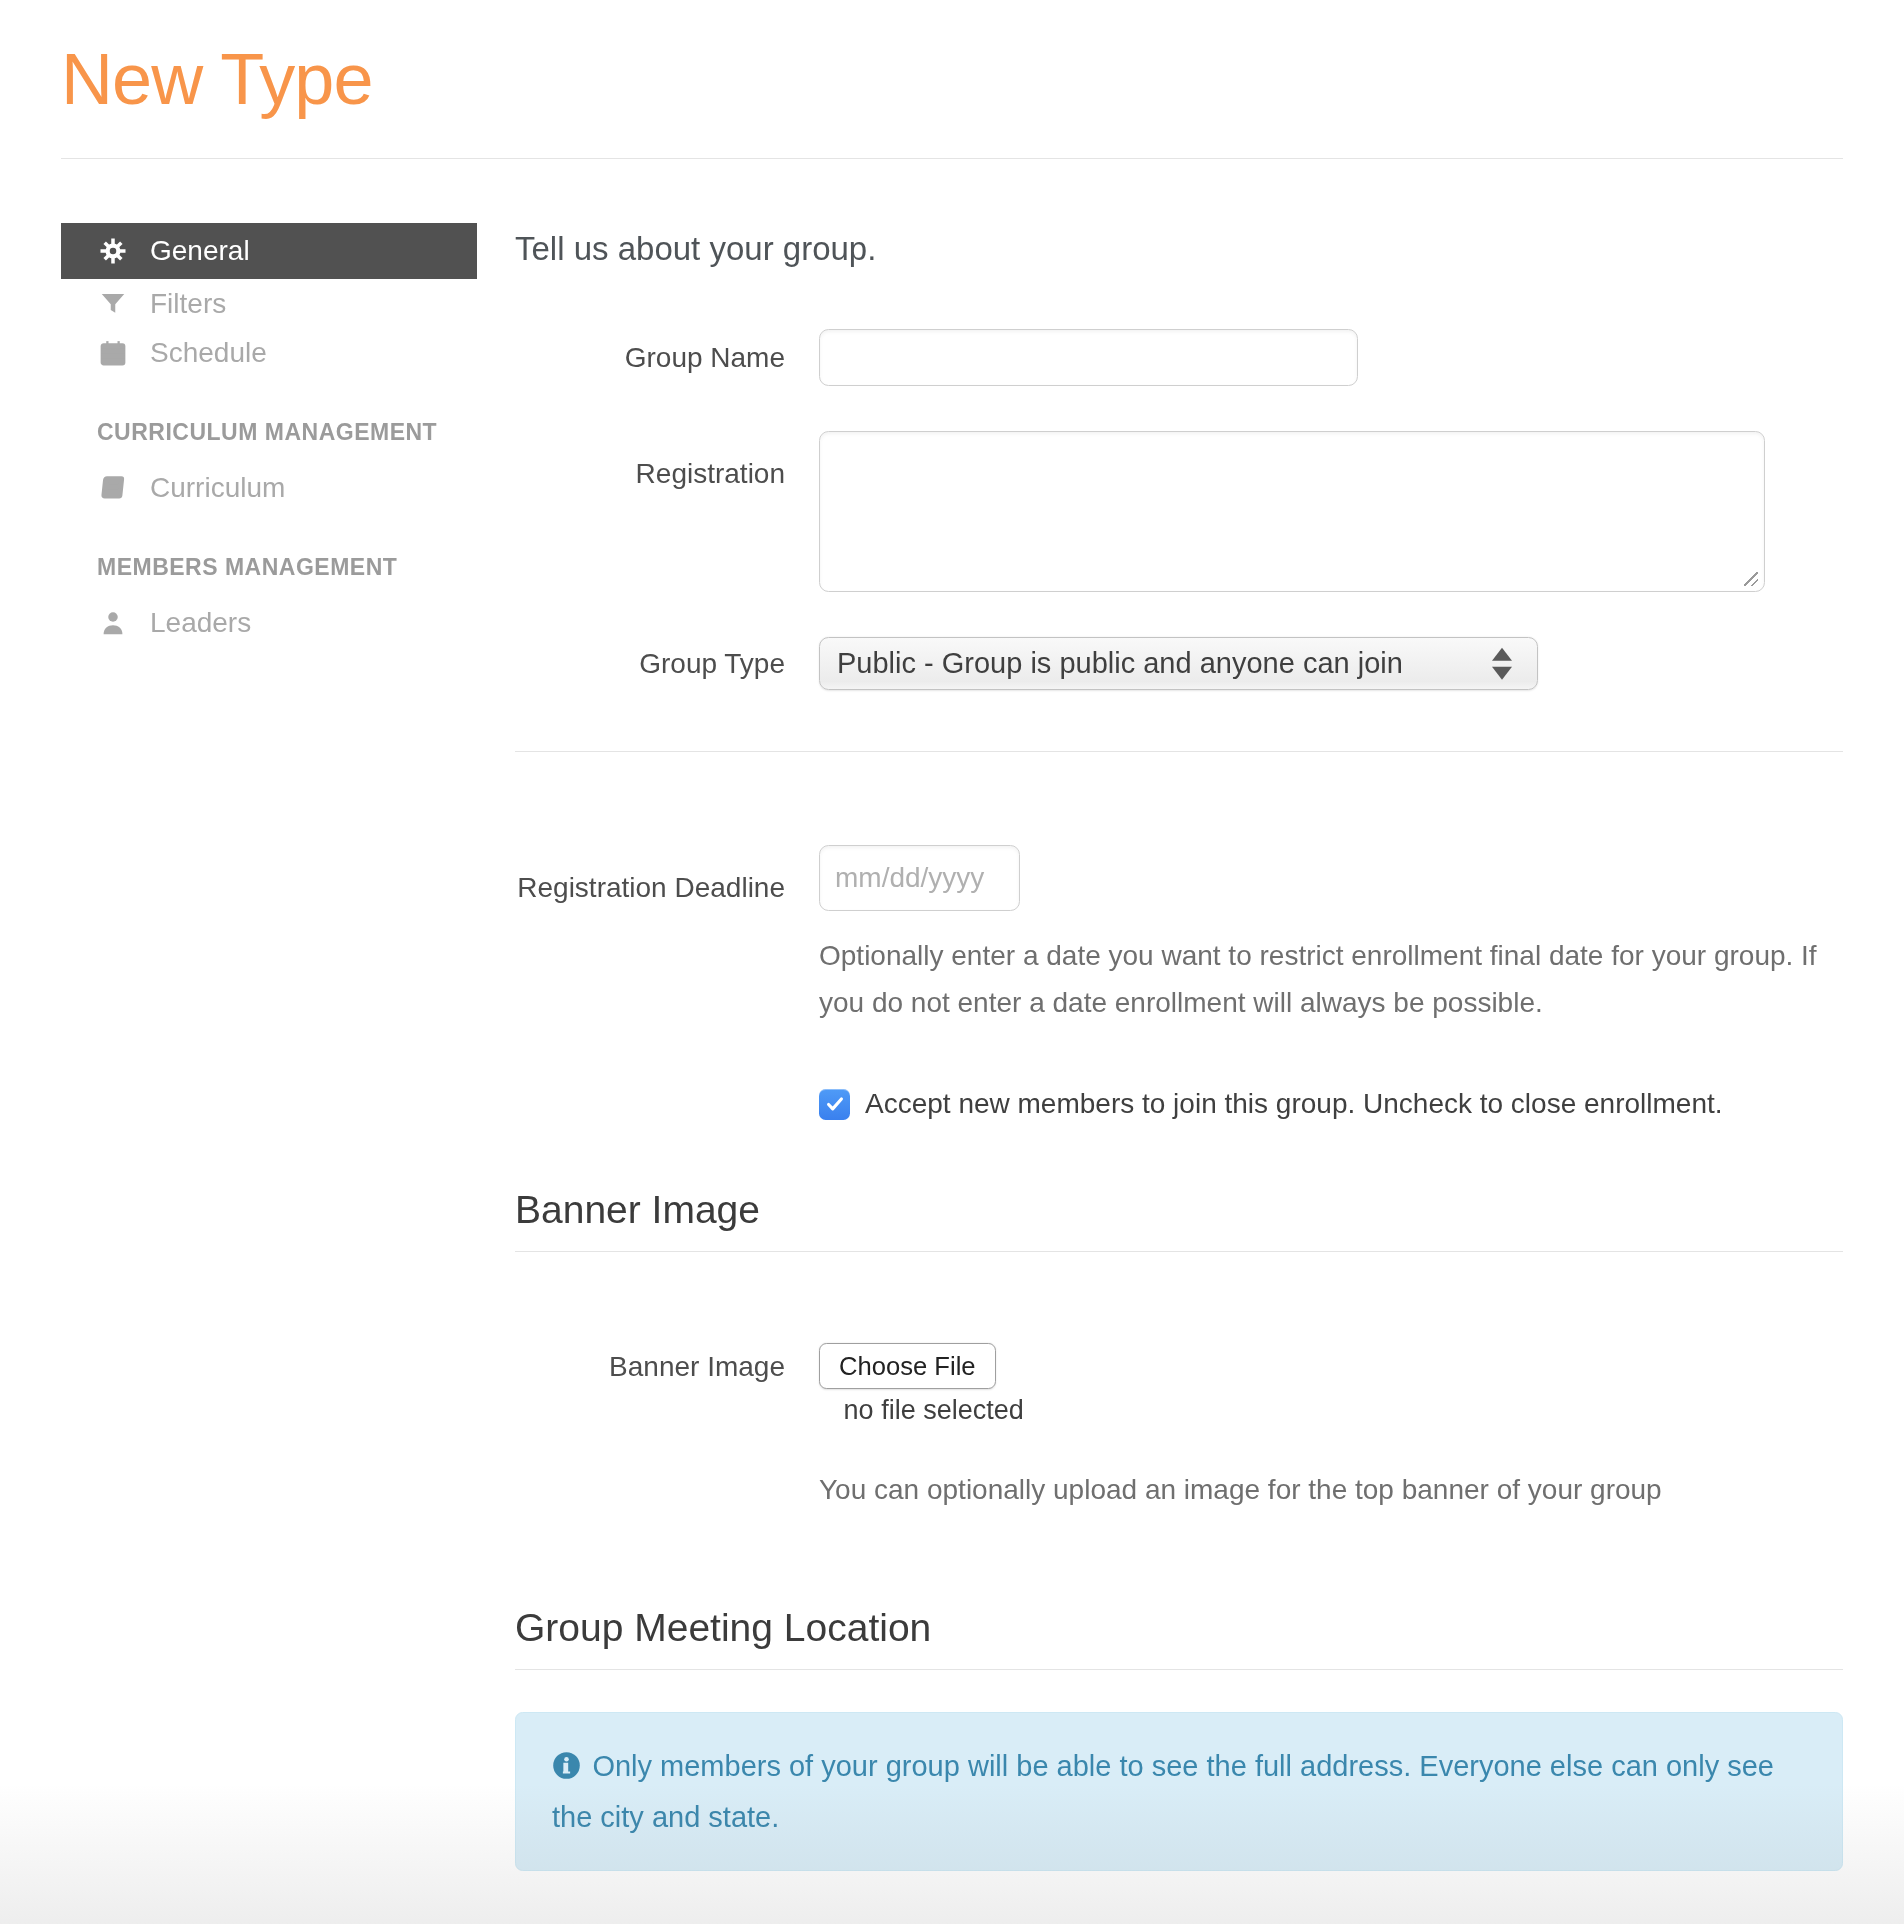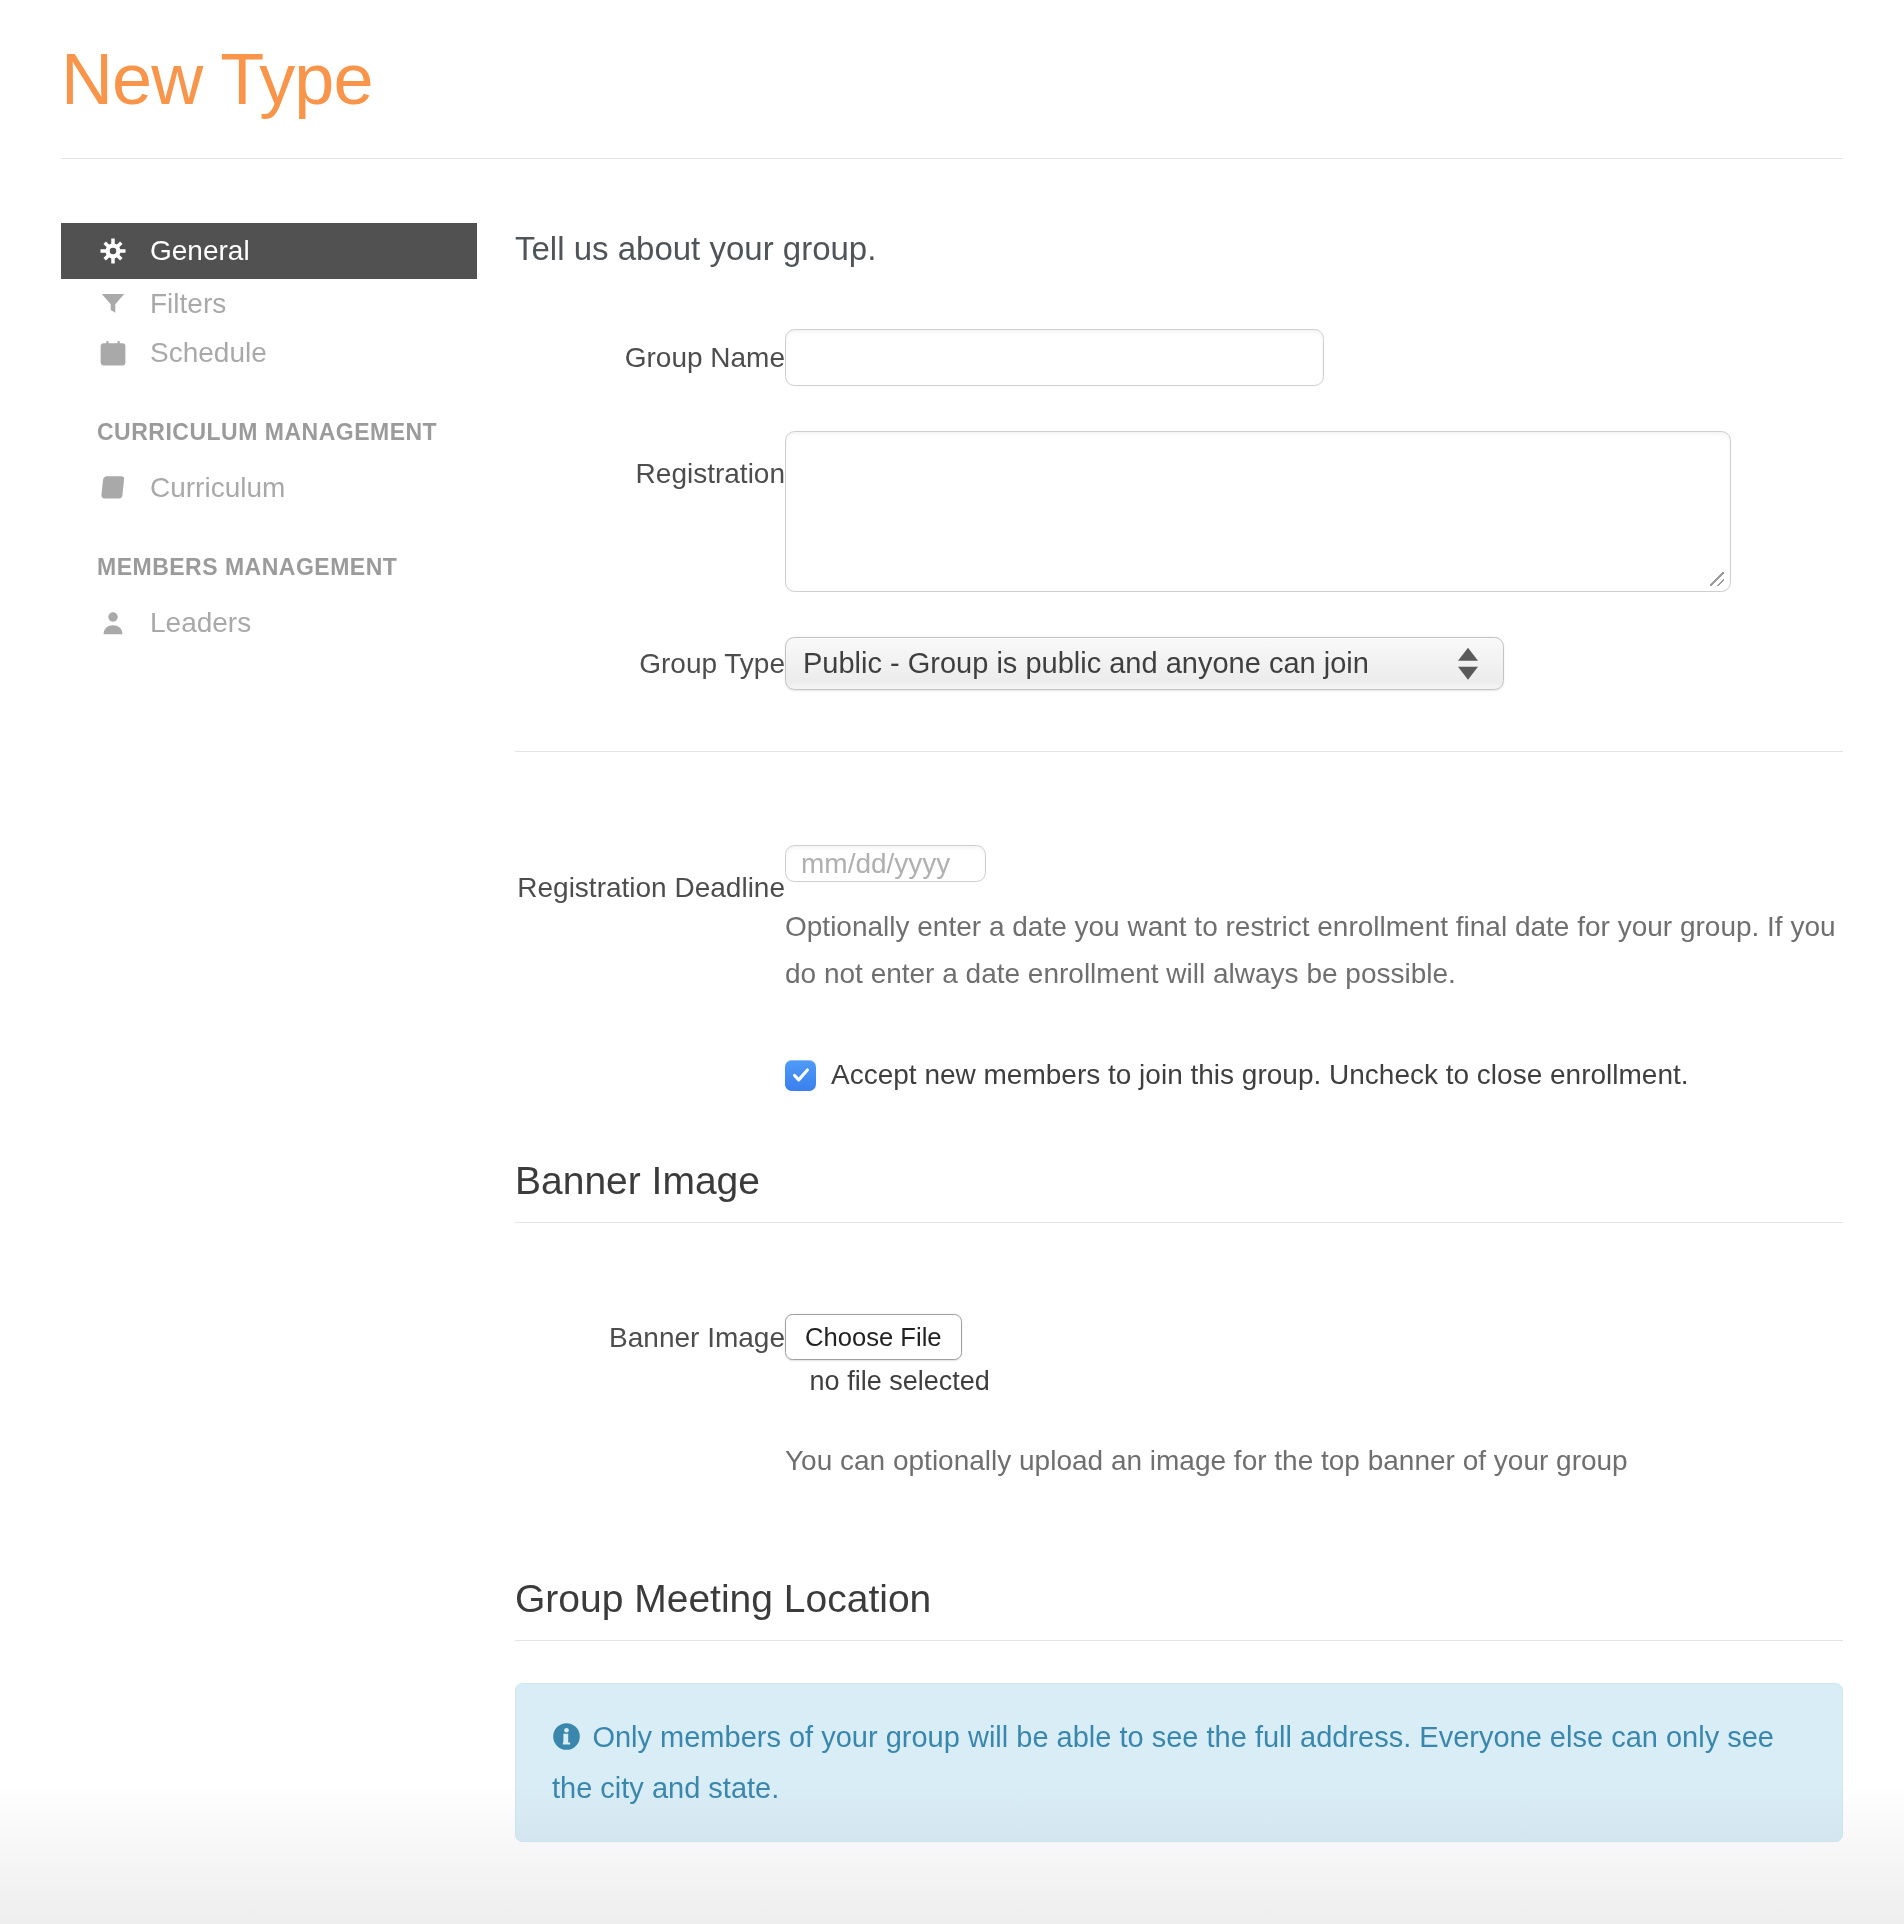--- a/index.html
+++ b/index.html
@@ -43,36 +43,36 @@
   .nav-item.active .icon svg { fill: #fff; }
   .nav-section-header {
     font-size: 23px; font-weight: bold; color: #9b9b9b;
     letter-spacing: 0.5px;
     margin: 42px 0 17px 0; padding-left: 36px;
   }
 
   
   .intro-heading { font-size: 33px; font-weight: 400; color: #4f5458; margin: 7.6px 0 61px 0; }
 
-  .form-row { display: grid; grid-template-columns: 270px 1fr; margin-bottom: 45px; }
+  .form-row { display: grid; grid-template-columns: 270px 1fr; column-gap: 34px; margin-bottom: 45px; }
   .form-label { text-align: right; font-size: 28px; color: #4d4d4d; align-self: center; line-height: 1.25; }
   .form-label.top { align-self: start; padding-top: 24.6px; }
 
   input.text-input, textarea.text-area {
     font-family: "Liberation Sans", "DejaVu Sans", sans-serif;
     font-size: 28px; color: #444;
     border: 1.9px solid #cfcfcf; border-radius: 9.5px;
     padding: 9.5px 15px;
     background: #fff;
     box-shadow: inset 0 1.9px 3.8px rgba(0,0,0,0.05);
     outline: none;
   }
   input.text-input::placeholder, textarea.text-area::placeholder { color: #b0b0b0; }
   .input-name { width: 539px; height: 57px; }
-  .input-date { width: 201px; height: 37px; }
+  .input-date { width: 201px; height: 66px; }
   .textarea-wrap { position: relative; width: 946px; }
   textarea.text-area { width: 946px; height: 161px; resize: none; display: block; }
   .resize-handle {
     position: absolute; right: 6.6px; bottom: 6.6px; width: 14px; height: 14px;
     background:
       linear-gradient(135deg, transparent 46%, #9a9a9a 46%, #9a9a9a 54%, transparent 54%, transparent 72%, #9a9a9a 72%, #9a9a9a 80%, transparent 80%);
     pointer-events: none;
   }
 
   

